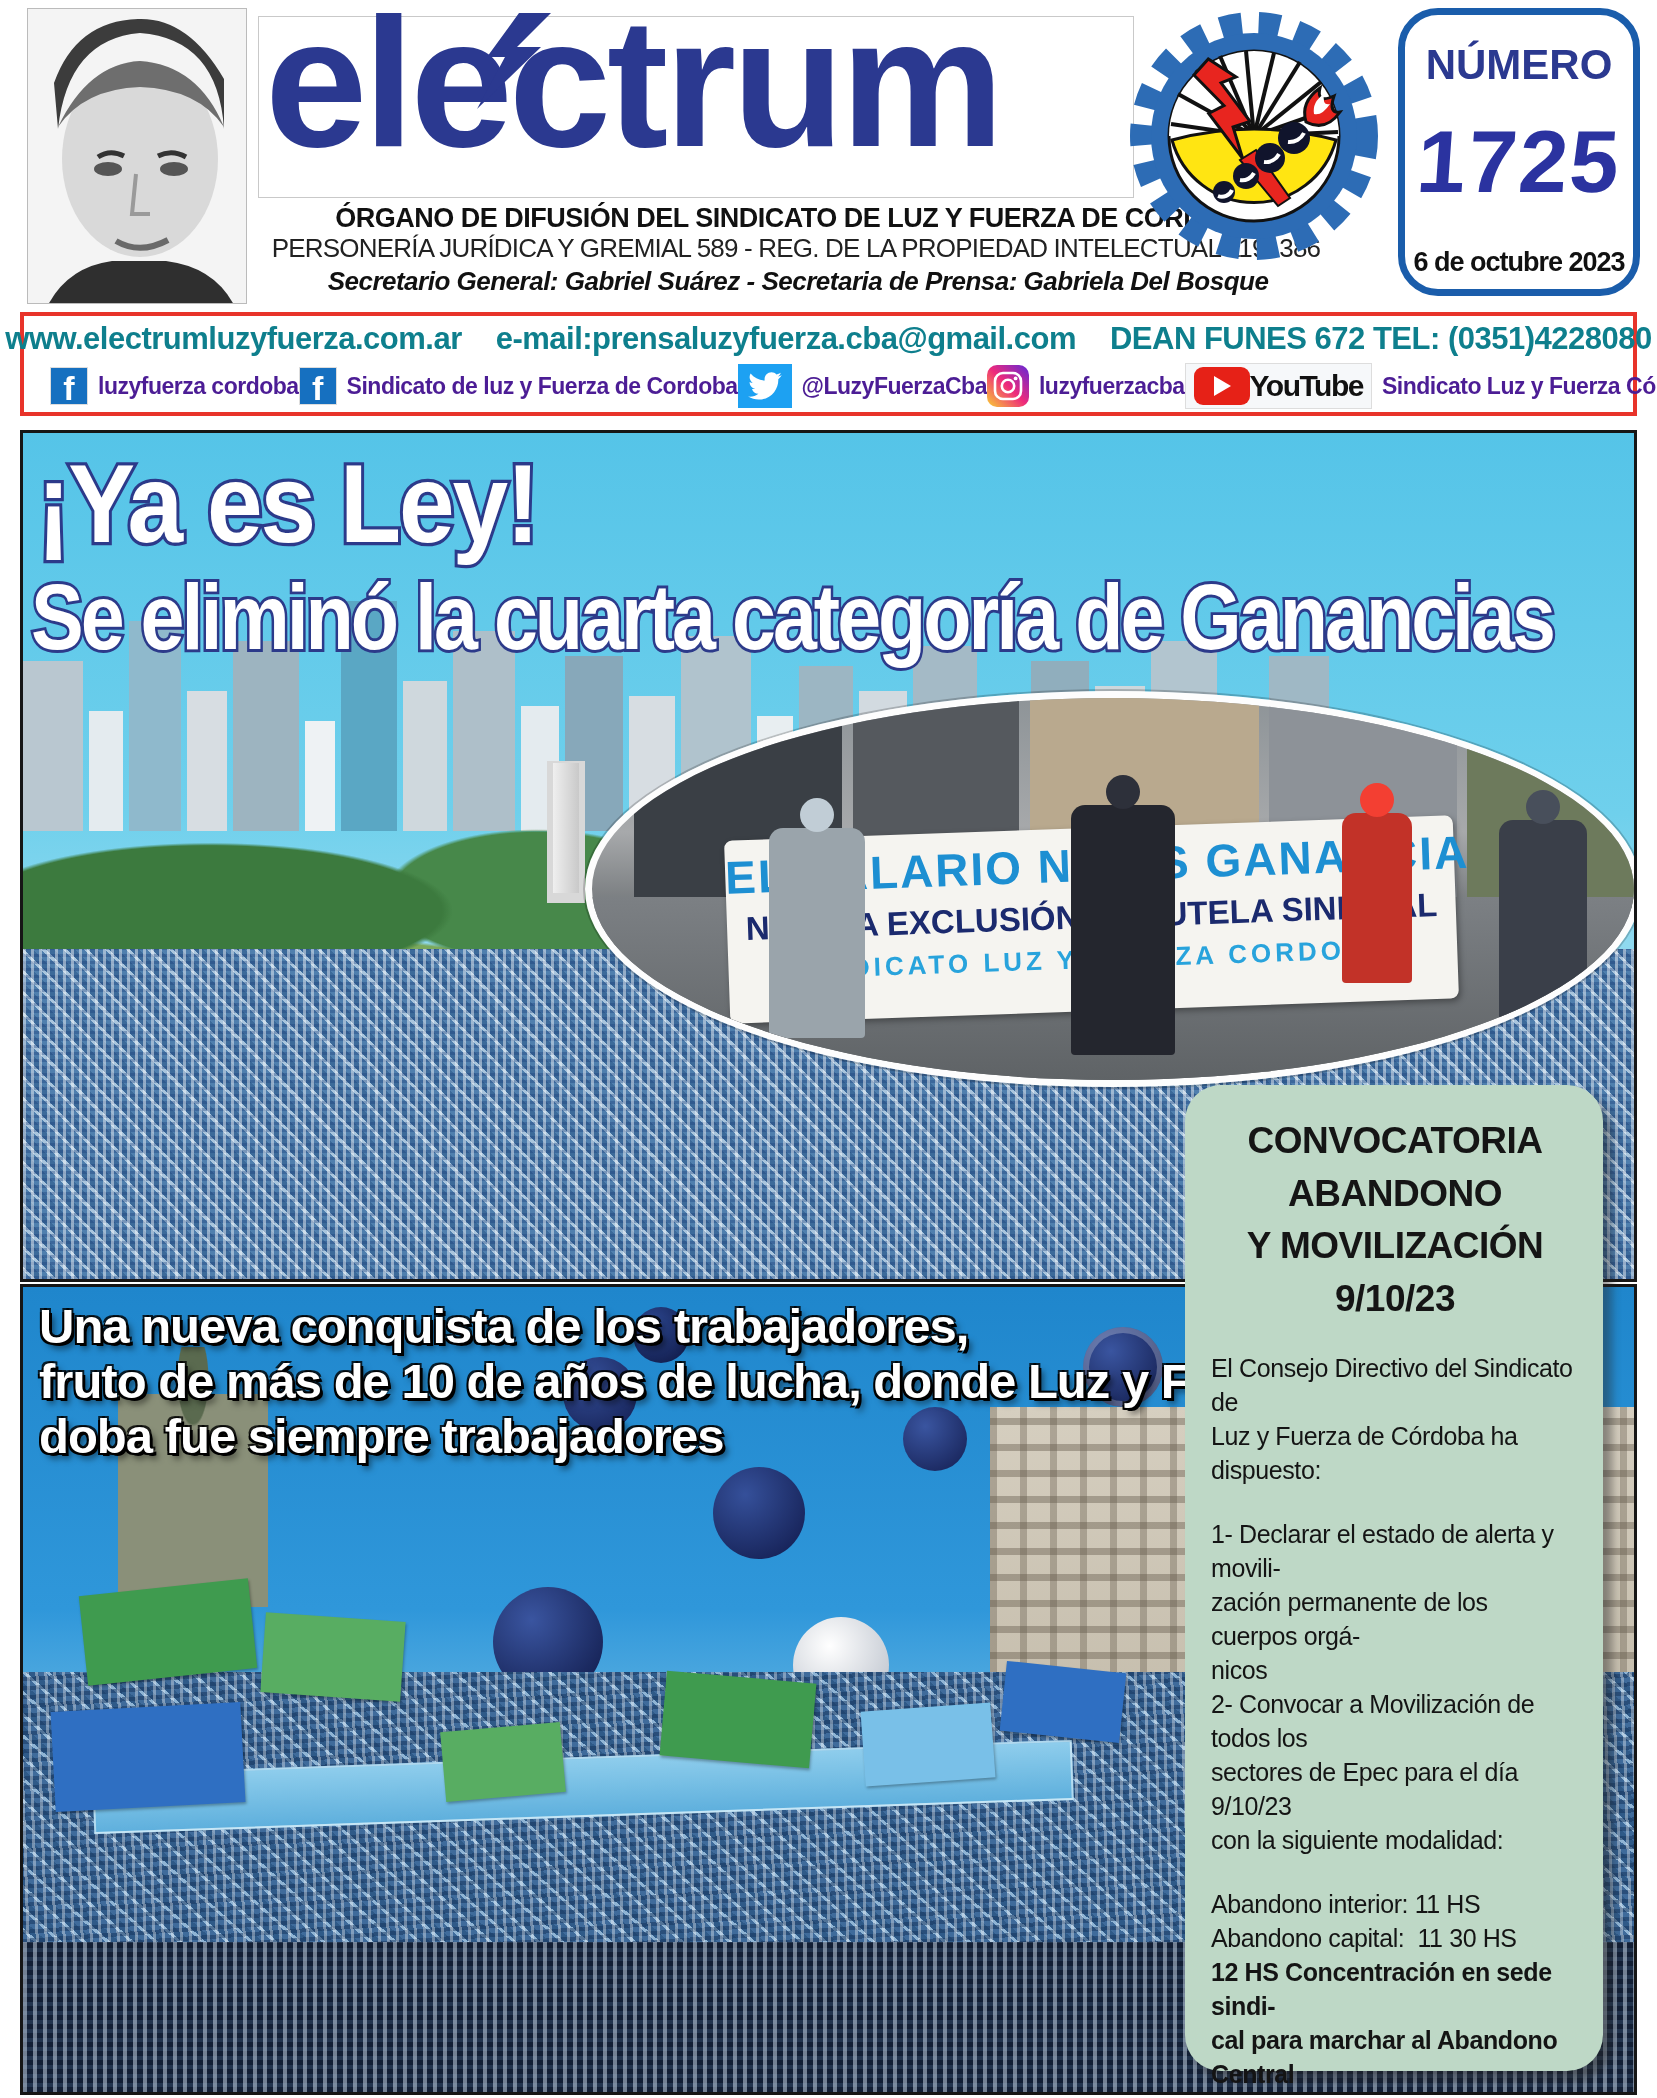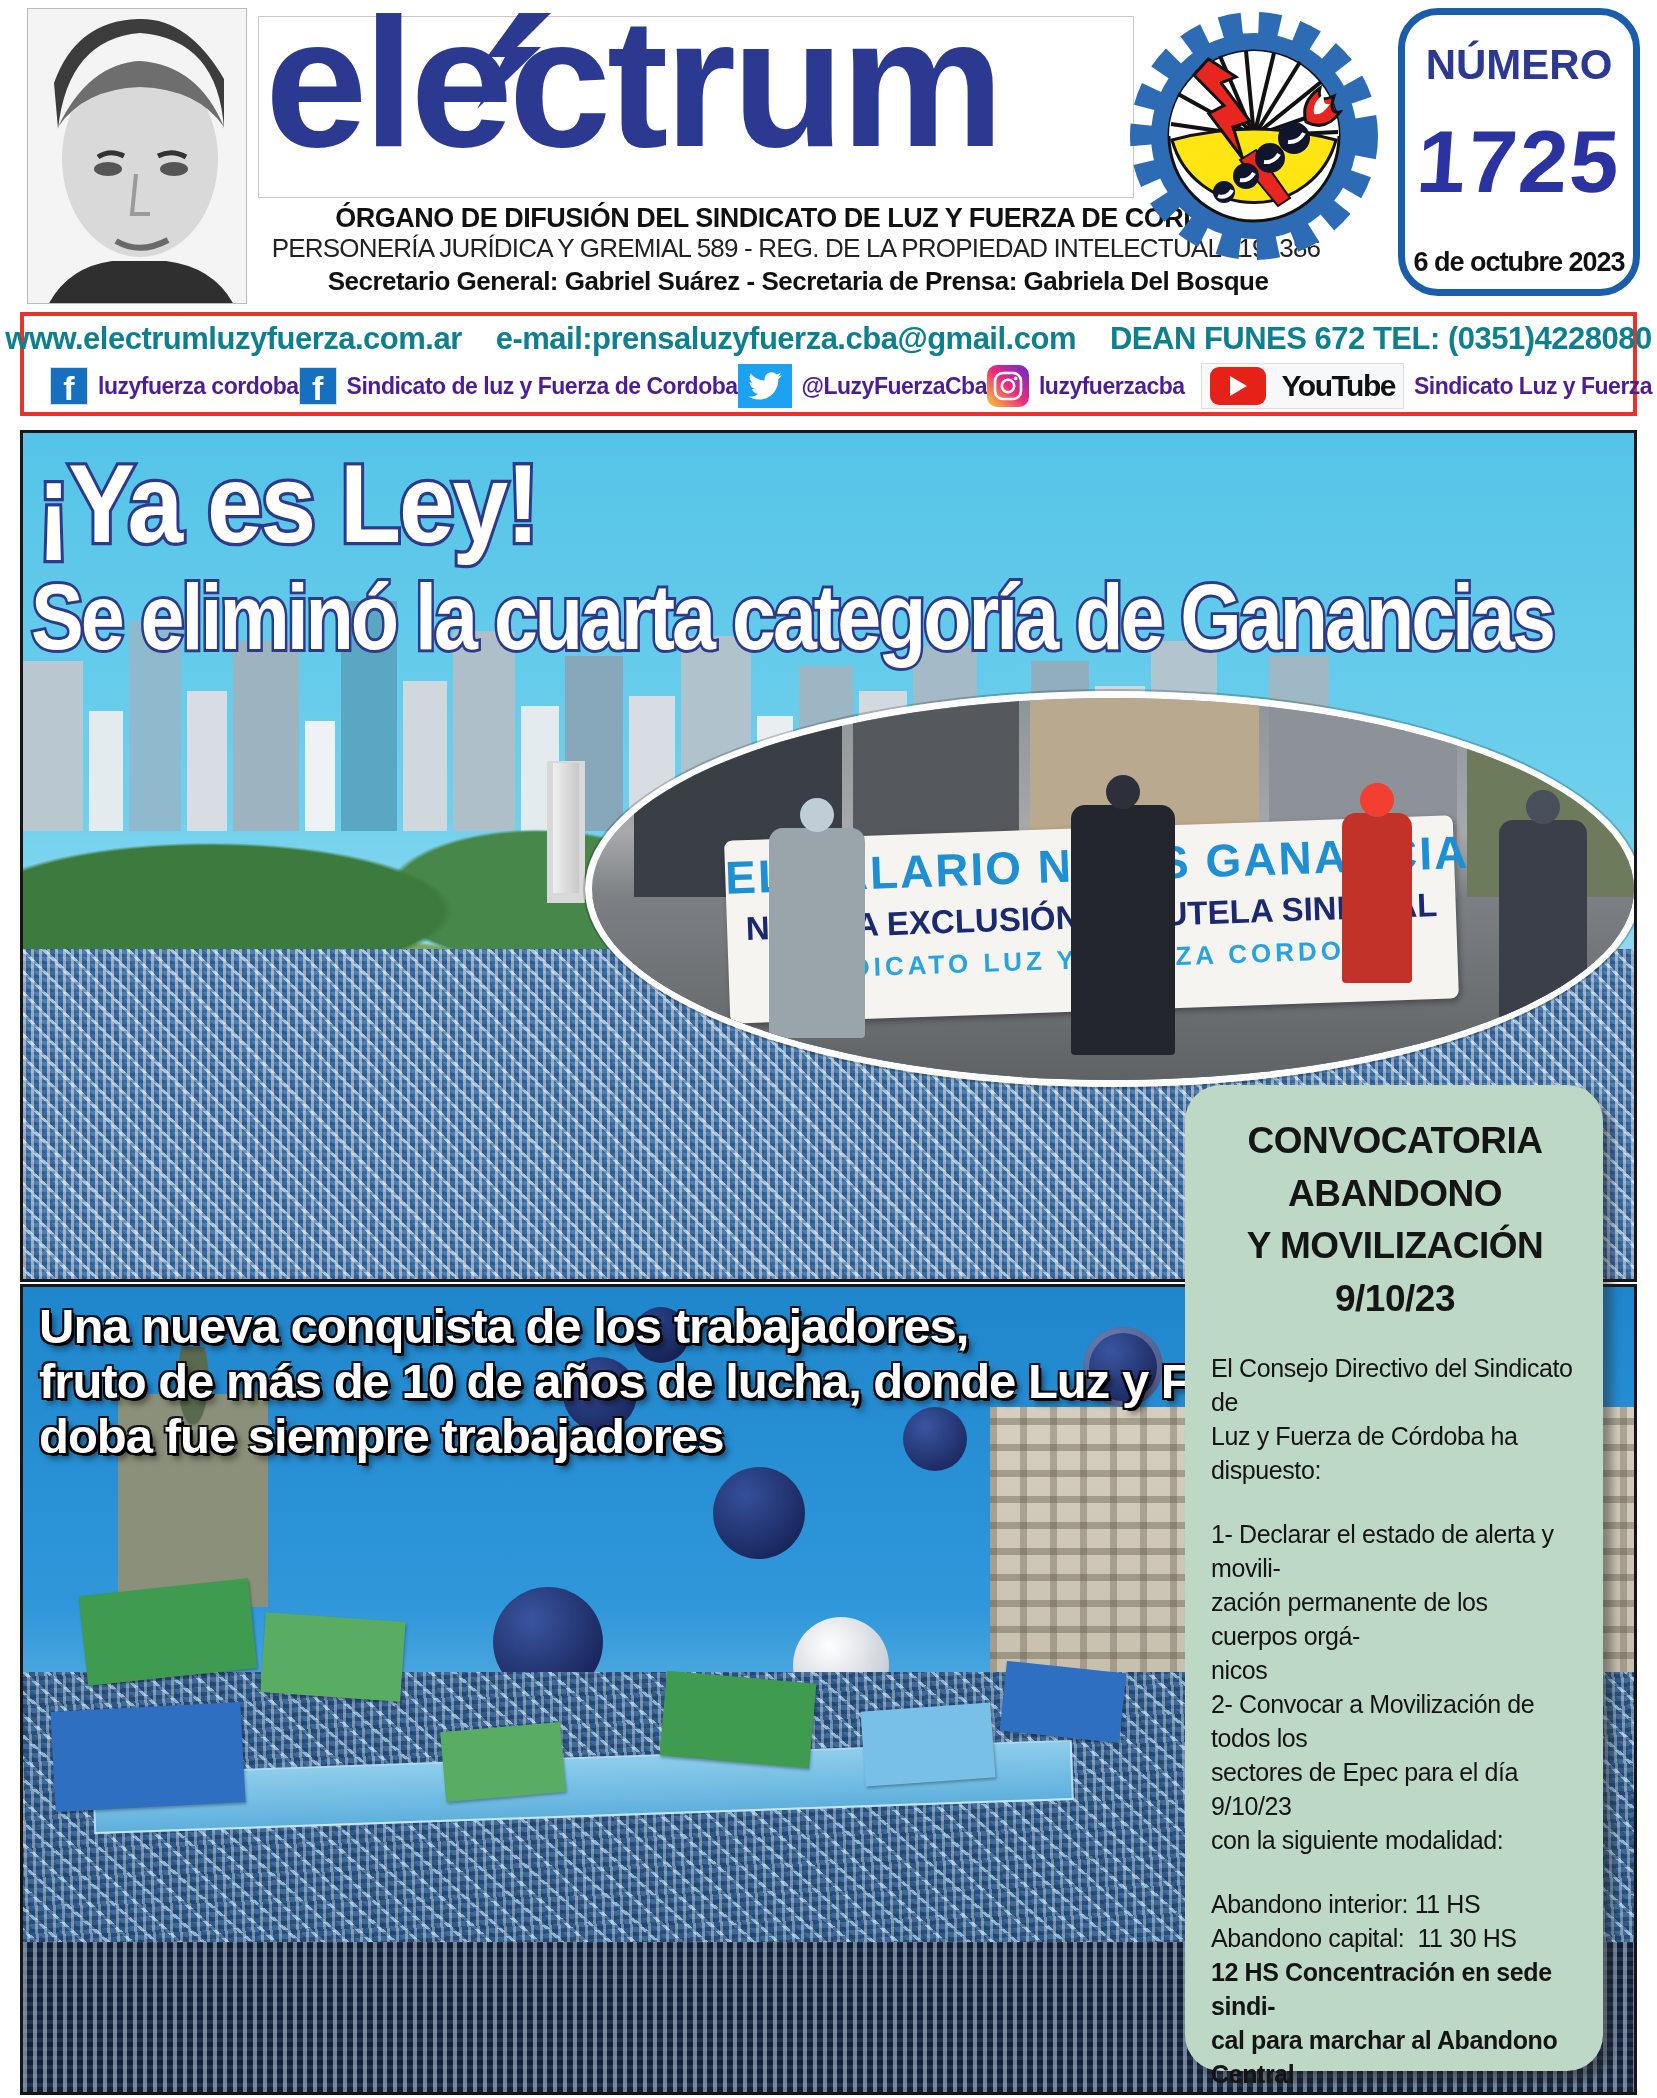--- a/index.html
+++ b/index.html
@@ -6,37 +6,37 @@
   *{box-sizing:border-box;font-family:"Liberation Sans", sans-serif;}
   #page{position:relative;width:1657px;height:2098px;background:#fff;margin:0 auto;overflow:hidden;}
 
   
   .portrait{position:absolute;left:27px;top:8px;width:220px;height:296px;border:1px solid #bbb;background:#fff;overflow:hidden;}
   .title-box{position:absolute;left:258px;top:16px;width:876px;height:182px;border:1px solid #c9c9c9;overflow:visible;}
   .brand{position:absolute;left:6px;top:-36px;font-size:184px;font-weight:bold;color:#2b3990;letter-spacing:-4px;line-height:1.1;}
   .bolt{position:absolute;left:216px;top:-4px;}
   .organ-line{position:absolute;left:258px;top:203px;width:1080px;text-align:center;font-size:27px;font-weight:bold;color:#111;letter-spacing:-0.5px;}
   .legal-line{position:absolute;left:256px;top:233px;width:1080px;text-align:center;font-size:26px;font-weight:400;color:#222;letter-spacing:-0.8px;}
-  .officials-line{position:absolute;left:258px;top:266px;width:1080px;text-align:center;font-size:26px;font-weight:bold;color:#111;letter-spacing:-0.5px;}
+  .officials-line{position:absolute;left:258px;top:266px;width:1080px;text-align:center;font-size:26px;font-weight:bold;color:#111;letter-spacing:-0.5px;font-style:italic;}
   .gear{position:absolute;left:1128px;top:10px;width:252px;height:258px;}
   .numero-box{position:absolute;left:1398px;top:8px;width:242px;height:288px;border:7px solid #1a5dab;border-radius:40px;background:#fff;text-align:center;}
   .numero-label{margin-top:26px;font-size:42px;font-weight:bold;color:#2b3990;letter-spacing:0px;}
   .numero-number{margin-top:22px;font-size:88px;font-weight:bold;color:#2b33a0;letter-spacing:2px;transform:skewX(-4deg);}
   .numero-date{margin-top:34px;font-size:27px;font-weight:bold;color:#111;letter-spacing:-1px;}
 
   
   .contact-box{position:absolute;left:20px;top:312px;width:1617px;height:104px;border:4px solid #e8332a;background:#fff;}
   .contact-row1{display:flex;justify-content:center;gap:34px;margin-top:5px;font-size:31px;font-weight:bold;color:#0e7f8d;letter-spacing:-0.5px;white-space:nowrap;}
   .contact-row2{display:flex;align-items:center;justify-content:space-between;padding:6px 26px 0 26px;}
   .social-item{display:flex;align-items:center;gap:10px;}
   .social-label{font-size:23px;font-weight:bold;color:#4c1d95;letter-spacing:-0.5px;white-space:nowrap;}
   .icon-fb{width:38px;height:38px;background:#1670c0;color:#fff;font-weight:bold;font-size:34px;display:flex;align-items:flex-end;justify-content:center;line-height:0.95;border:1px solid #ddd;}
   .icon-tw{width:54px;height:44px;background:#1da1f2;display:flex;align-items:center;justify-content:center;}
   .icon-ig{width:42px;height:42px;border-radius:10px;background:linear-gradient(45deg,#f9ce34,#ee2a7b 50%,#6228d7);display:flex;align-items:center;justify-content:center;}
-  .icon-yt{display:flex;align-items:center;gap:16px;background:#f6f8fa;border:1px solid #ddd;padding:3px 8px;margin-left:16px;}
+  .icon-yt{display:flex;align-items:center;gap:0;background:#f6f8fa;border:1px solid #ddd;padding:3px 8px;}
   .yt-play{width:56px;height:38px;background:#e62117;border-radius:9px;display:flex;align-items:center;justify-content:center;}
   .yt-word{font-size:30px;font-weight:bold;color:#111;letter-spacing:-1.5px;}
 
   
   .photo1{position:absolute;left:20px;top:430px;width:1617px;height:852px;border:3px solid #161616;background:#62c8e8;overflow:hidden;}
   .p1-sky{position:absolute;inset:0;background:linear-gradient(180deg,#55c4e8 0%,#6fd0ec 45%,#8fd9ef 60%);}
   .p1-skyline{position:absolute;left:0;top:138px;width:100%;height:260px;display:flex;align-items:flex-end;gap:6px;}
   .bld{flex:0 0 auto;}
   .p1-park{position:absolute;left:0;top:388px;width:58%;height:300px;
     background:radial-gradient(ellipse at 20% 30%,#3c7a3e 0 22%,transparent 23%),

